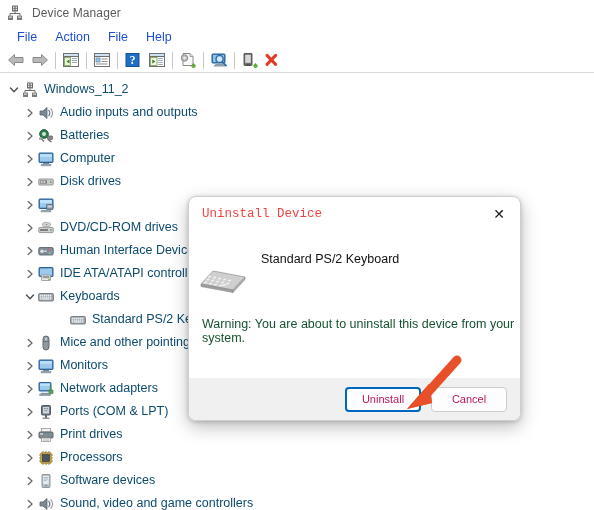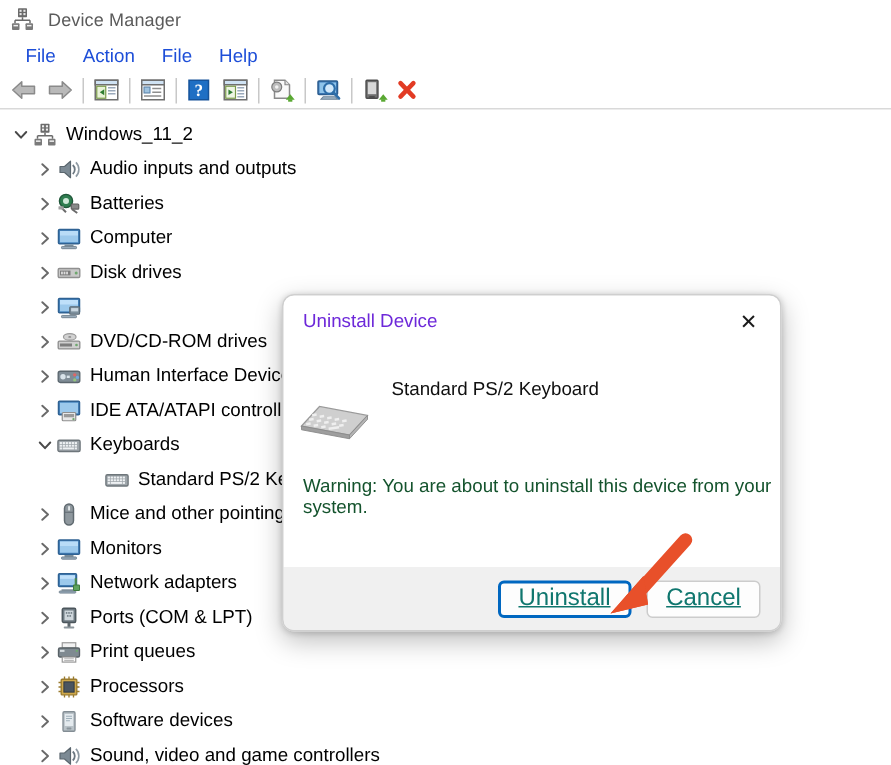--- a/index.html
+++ b/index.html
@@ -91,21 +91,21 @@
     background: #ffffff;
     overflow: hidden;
     padding-top: 4px;
     box-sizing: border-box;
   }
   .tree-row {
     height: 23px;
     display: flex;
     align-items: center;
     font-size: 12.5px;
-    color: #000000;
+    color: #0c4a6e;
     white-space: nowrap;
     cursor: default;
   }
   .tree-row .chev {
     width: 16px;
     height: 23px;
     flex: none;
     display: flex;
     align-items: center;
     justify-content: center;
@@ -166,21 +166,22 @@
     display: flex;
     align-items: center;
     justify-content: space-between;
     padding-left: 13px;
     box-sizing: border-box;
     border-top-left-radius: 7px;
     border-top-right-radius: 7px;
   }
   #dlg-title {
     font-size: 12.5px;
-    color: #6d28d9;
+    color: #ef4444;
+    font-family: Liberation Mono, monospace;
   }
   #dlg-close {
     width: 42px;
     height: 33px;
     display: flex;
     align-items: center;
     justify-content: center;
     border-top-right-radius: 7px;
     font-size: 14px;
     color: #1a1a1a;
@@ -227,31 +228,30 @@
     align-items: center;
     justify-content: flex-end;
     padding-right: 13px;
     gap: 10px;
     box-sizing: border-box;
   }
   .dlg-btn {
     min-width: 76px;
     height: 25px;
     padding: 0 12px;
-    font-size: 16px;
+    font-size: 11px;
     font-family: "Liberation Sans", sans-serif;
-    color: #0f766e;
+    color: #be185d;
     background: #fdfdfd;
     border: 1px solid #cccccc;
     border-radius: 4px;
     cursor: default;
     display: flex;
     align-items: center;
     justify-content: center;
-    text-decoration: underline;
   }
   .dlg-btn.primary-focus {
     border: 2px solid #0067c0;
     background: #fdfdfd;
   }
 
   
   #red-arrow {
     position: absolute;
     left: 398px;
@@ -666,21 +666,21 @@
         </svg>
       </span>
       <span class="tico"><svg width="16" height="16" viewBox="0 0 16 16">
         <rect x="3.5" y="1.5" width="9" height="3.5" fill="#f2f2f2" stroke="#9a9a9a" stroke-width="0.8"></rect>
         <rect x="1" y="5" width="14" height="6" rx="1" fill="#7f8a91" stroke="#586166" stroke-width="0.9"></rect>
         <rect x="2" y="6.2" width="3" height="1.4" fill="#d5dce0"></rect>
         <circle cx="13.2" cy="6.9" r="0.8" fill="#6fa86f"></circle>
         <rect x="3.5" y="11" width="9" height="3.4" fill="#fbfbfb" stroke="#9a9a9a" stroke-width="0.8"></rect>
         <path d="M4.8 12.2 h6.4 M4.8 13.4 h6.4" stroke="#b9b9b9" stroke-width="0.7"></path>
       </svg></span>
-      <span class="tlabel">Print queues</span>
+      <span class="tlabel">Print drives</span>
     </div>
     <div class="tree-row lvl1">
       <span class="chev">
         <svg width="10" height="10" viewBox="0 0 10 10">
           <path d="M3.2 1.5 L7 5 L3.2 8.5" stroke="#6a6a6a" stroke-width="1.3" fill="none" stroke-linecap="round" stroke-linejoin="round"></path>
         </svg>
       </span>
       <span class="tico"><svg width="16" height="16" viewBox="0 0 16 16">
         <rect x="2.8" y="2.8" width="10.4" height="10.4" rx="0.6" fill="#cfa84a" stroke="#9a7b2e" stroke-width="0.9"></rect>
         <rect x="4.6" y="4.6" width="6.8" height="6.8" fill="#4a5560" stroke="#333b43" stroke-width="0.7"></rect>

